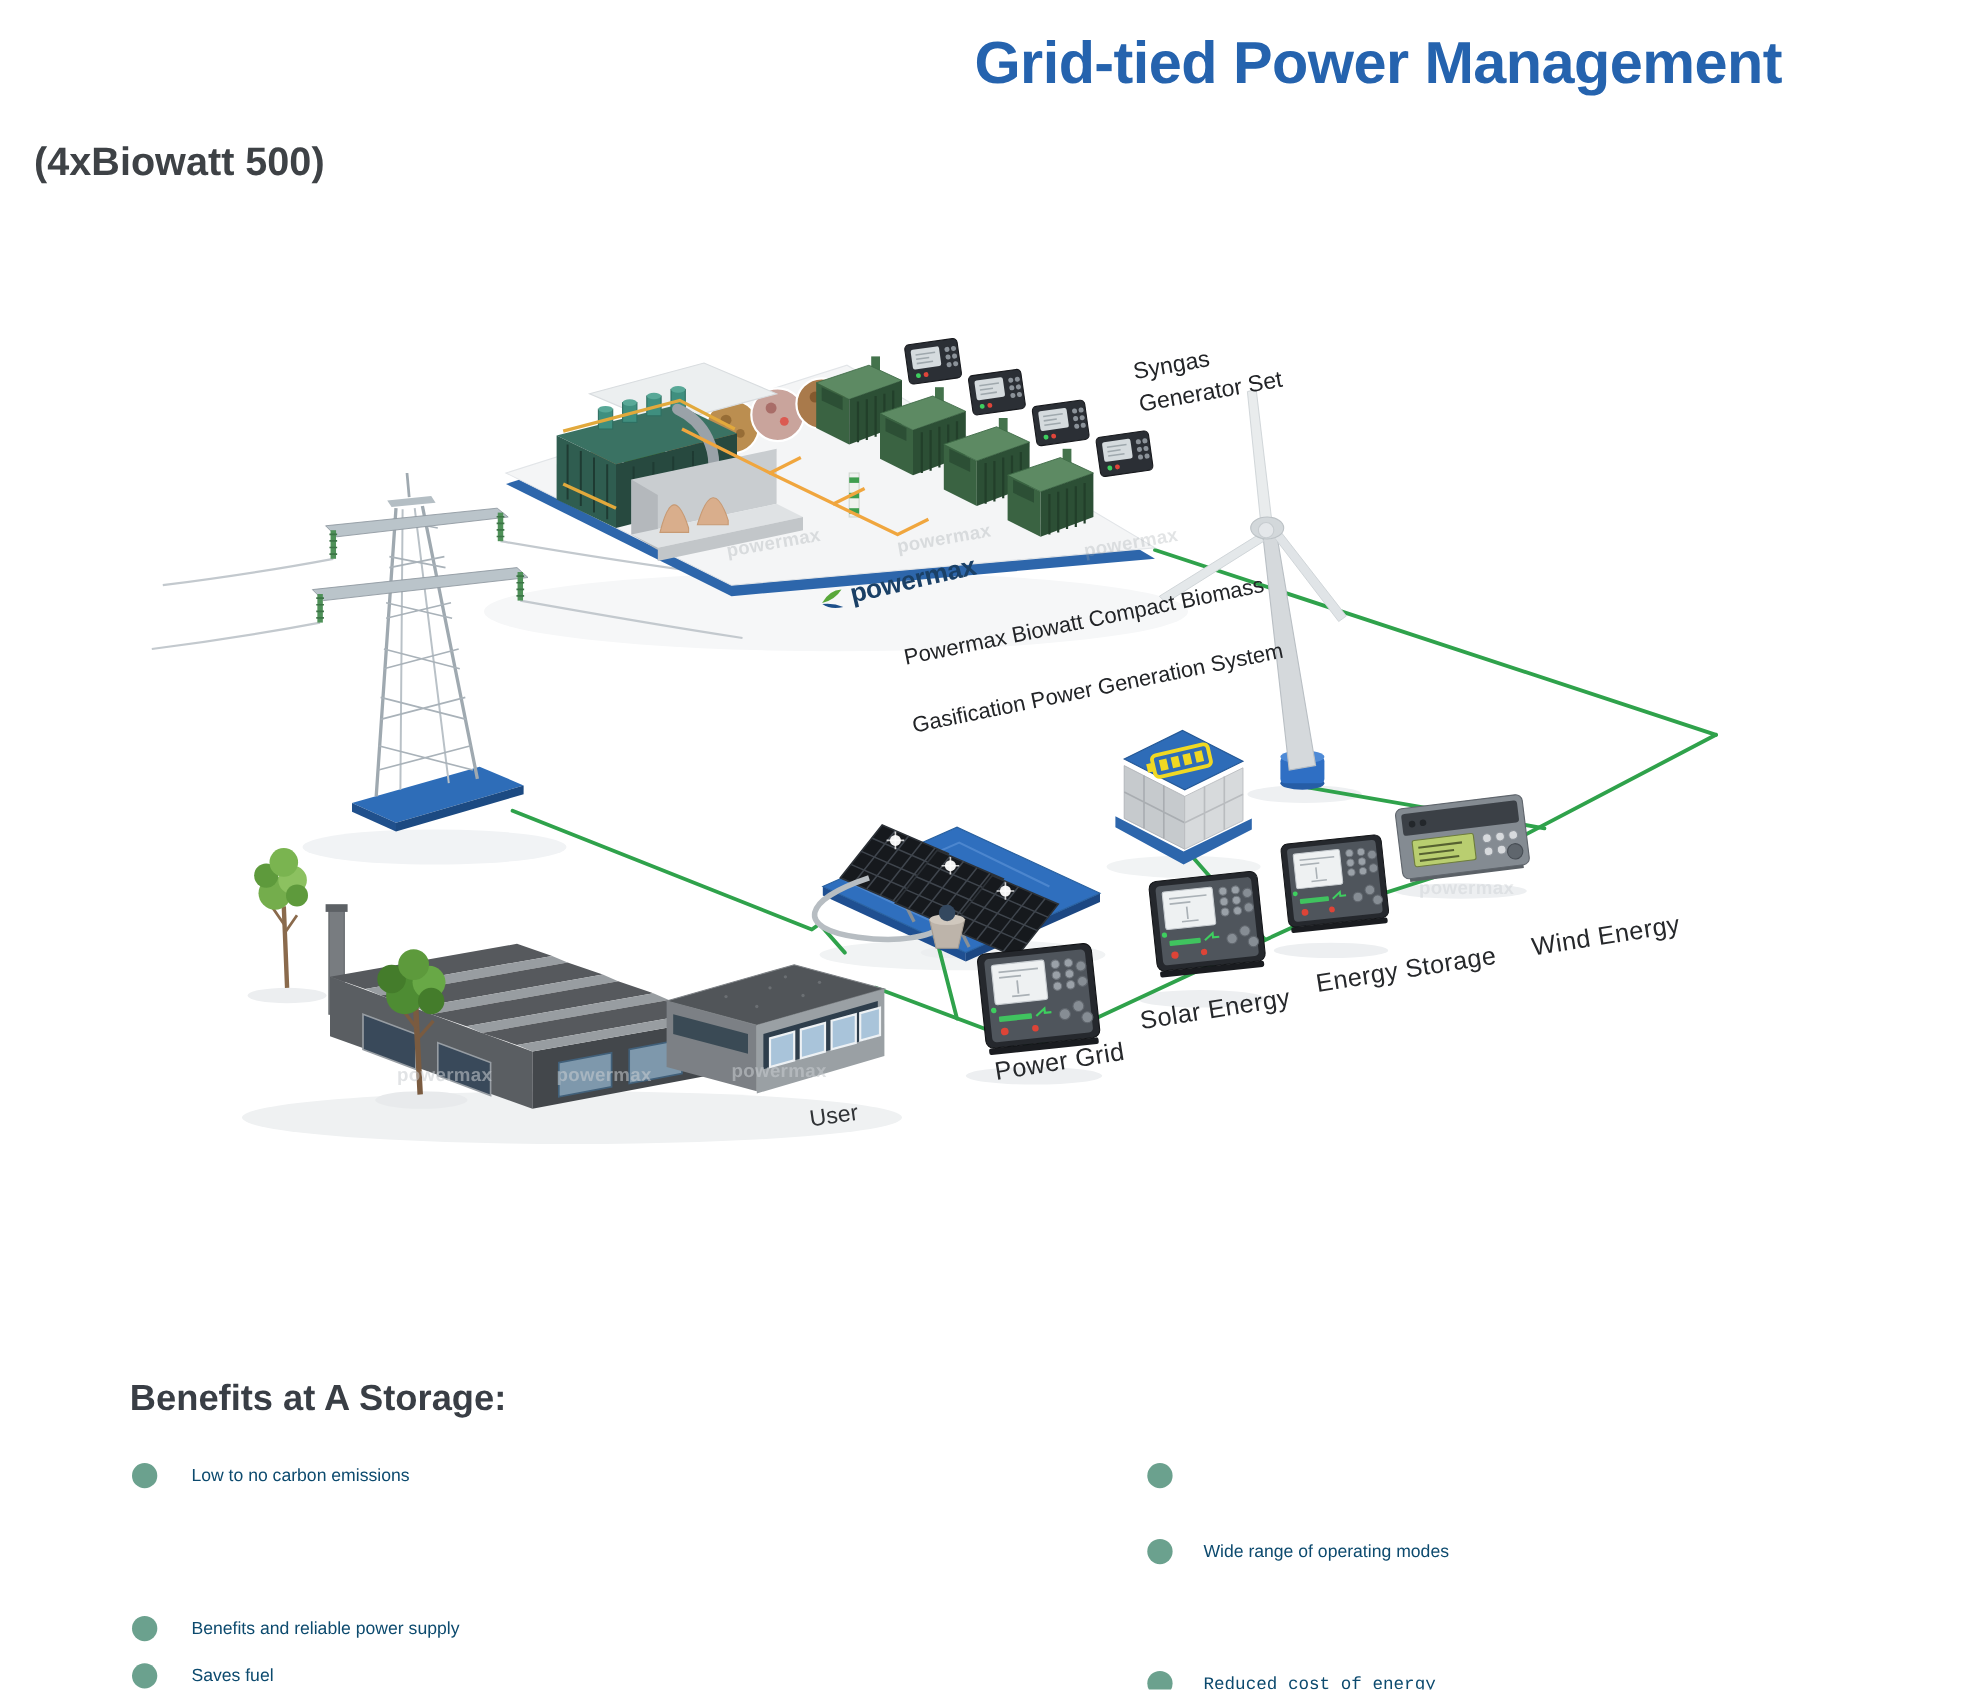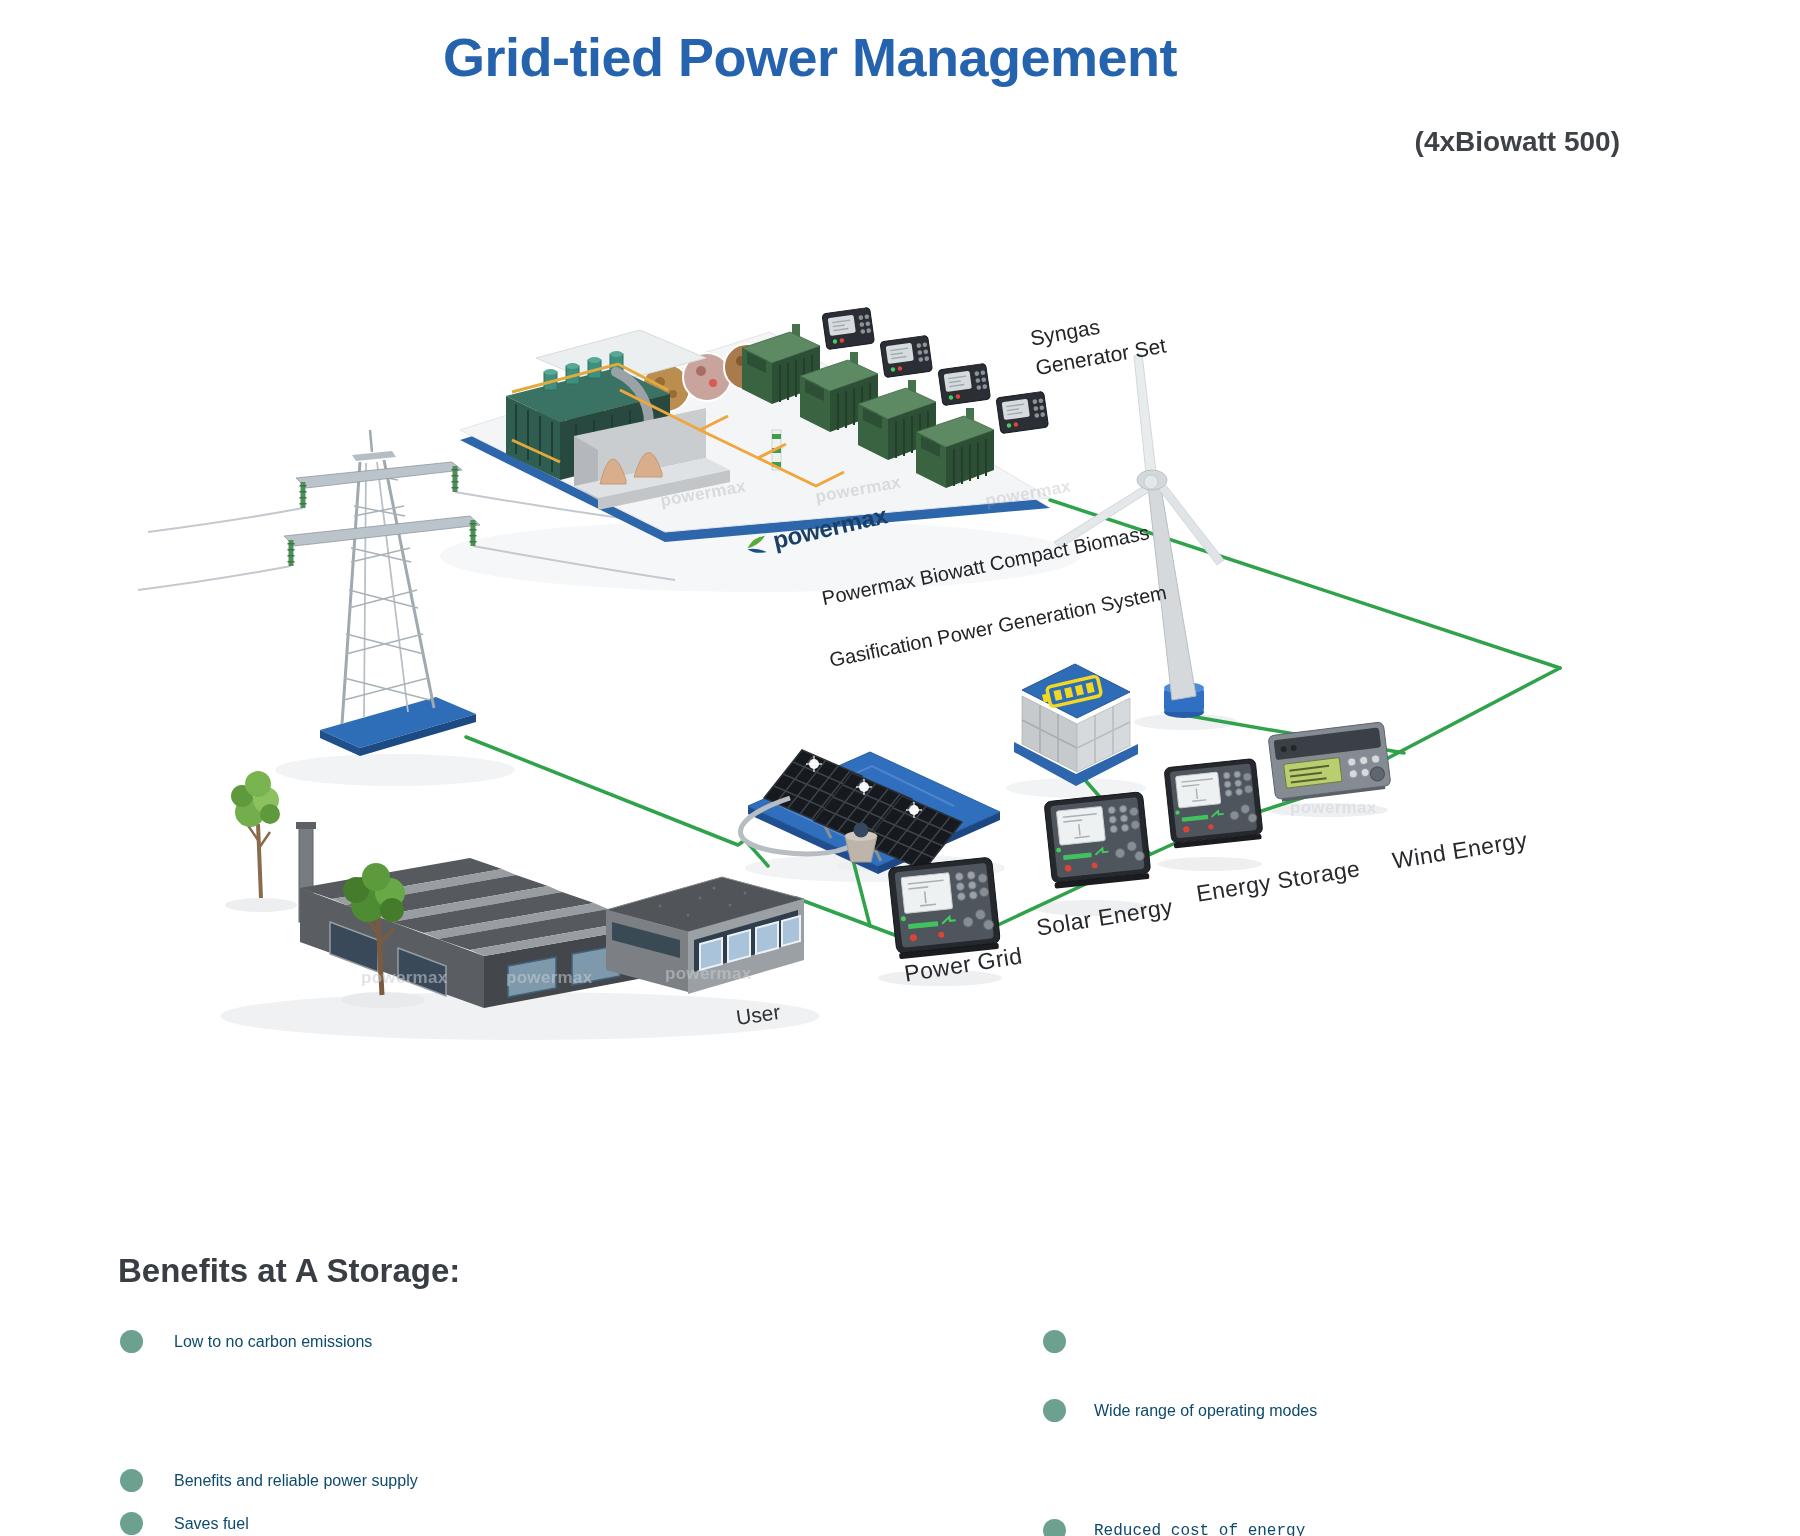--- a/index.html
+++ b/index.html
@@ -3,26 +3,26 @@
 <meta charset="utf-8">
 <style>
   html,body{margin:0;padding:0;}
   body{
     width:1800px;height:1536px;background:#ffffff;
     font-family:"Liberation Sans",sans-serif;
     position:relative;overflow:hidden;color:#2b2d30;
   }
   .abs{position:absolute;}
   .page-title{
-    left:0;top:26px;width:1620px;text-align:center;
+    left:0;top:26px;width:1620px;text-align:right;
     font-size:54px;font-weight:700;color:#2563ae;letter-spacing:-0.5px;
   }
   .page-subtitle{
-    left:0;top:126px;width:1620px;text-align:right;
-    font-size:28px;font-weight:700;color:#3e4246;
+    left:0;top:126px;width:1620px;text-align:left;
+    font-size:36px;font-weight:700;color:#3e4246;padding-left:31px;
   }
   .art{position:absolute;left:0;top:0;}
   .dlabel{position:absolute;color:#222427;white-space:pre-line;line-height:1.45;}
   .lbl-syngas{left:1028px;top:324px;font-size:21px;transform:rotate(-10deg);transform-origin:left top;}
   .lbl-biomass{left:800px;top:556px;width:360px;font-size:20px;text-align:center;
     transform:rotate(-11.5deg);transform-origin:left top;line-height:1.55;}
   .lbl-ctrl{font-size:23px;letter-spacing:.4px;transform:rotate(-9deg);transform-origin:left top;color:#26282b;}
   .lbl-powergrid{left:902px;top:958px;}
   .lbl-solar{left:1034px;top:912px;}
   .lbl-storage{left:1194px;top:878px;}

